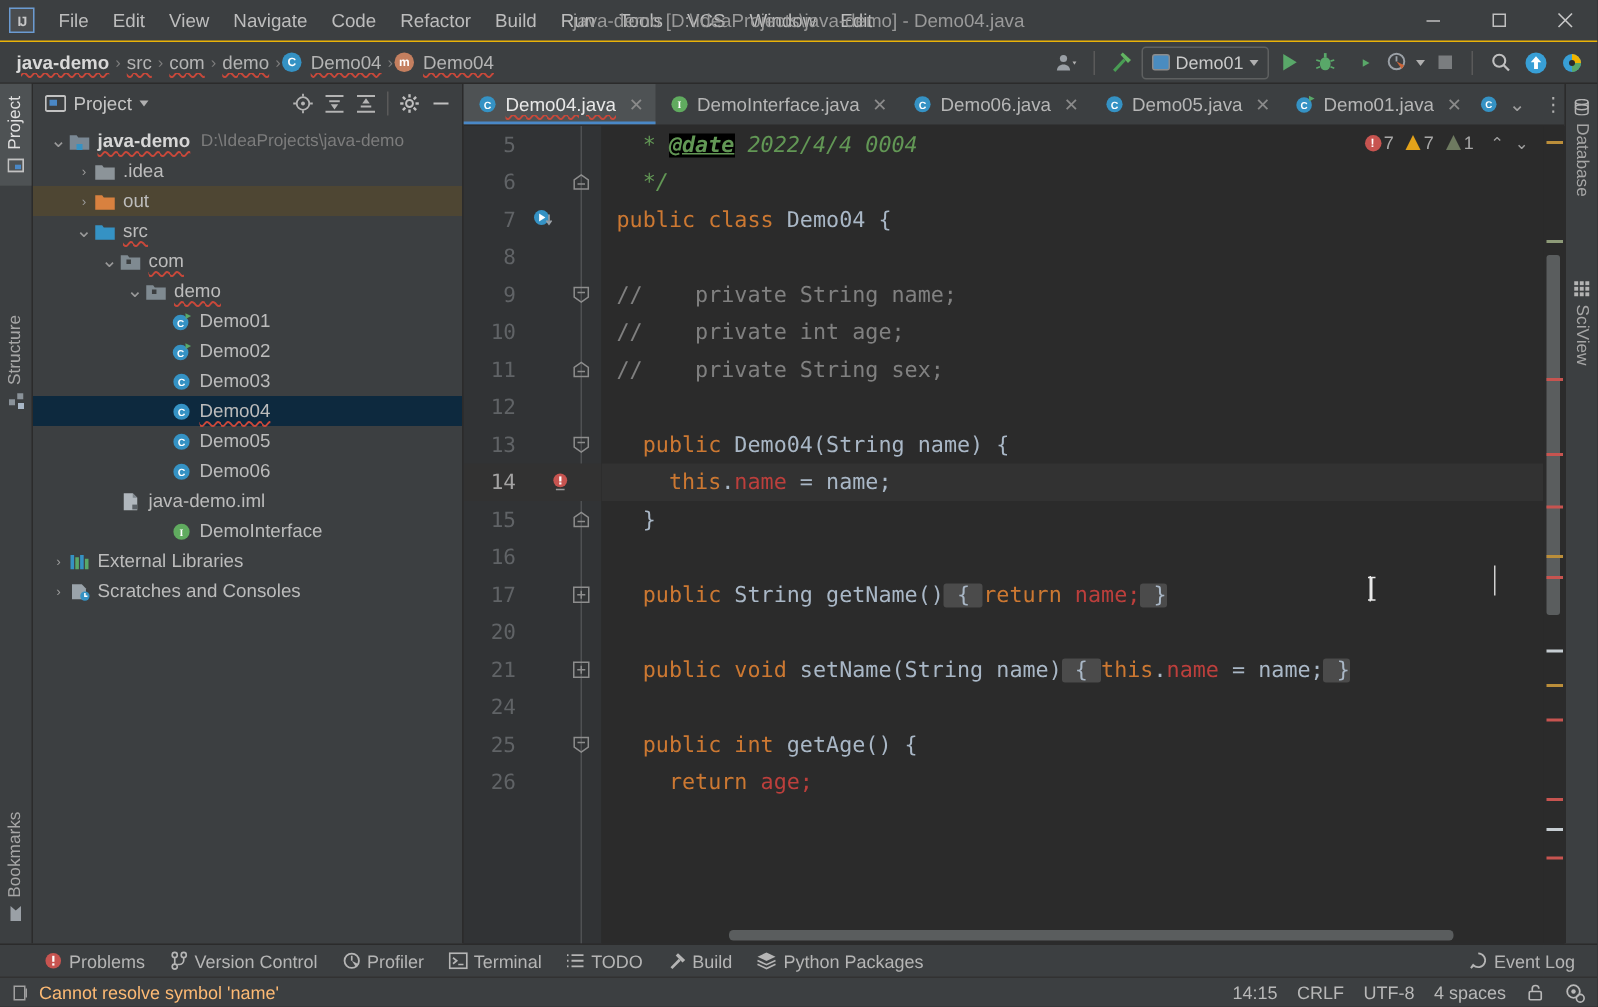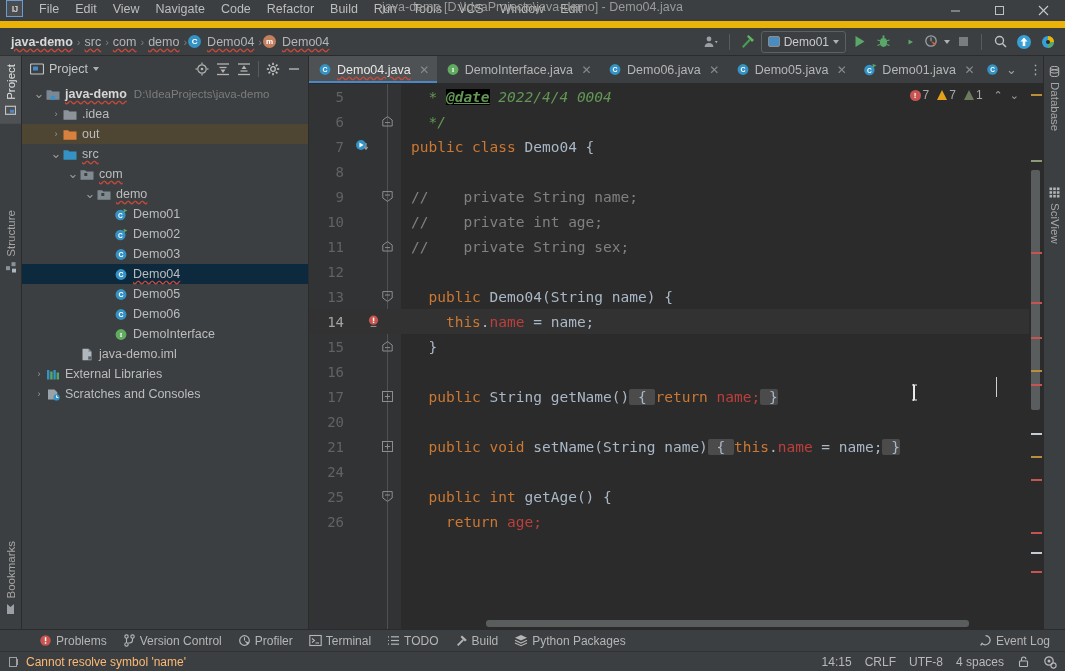--- a/index.html
+++ b/index.html
@@ -6,22 +6,22 @@
   body {
     width:1065px; height:671px; overflow:hidden;
     background:#3c3f41;
     font-family:"Liberation Sans", sans-serif;
     font-size:12px; color:#bbbbbb;
     -webkit-font-smoothing:antialiased;
   }
   .app { width:1065px; height:671px; display:flex; flex-direction:column; background:#3c3f41; }
 
   
-  .menubar { height:28px; background:#3c3f41; display:flex; 
-             border-bottom:7px solid #eab308; flex:0 0 28px; position:relative; }
+  .menubar { height:28px; background:#3c3f41; display:flex; align-items:center;
+             border-bottom:1px solid #eab308; flex:0 0 28px; position:relative; }
   .ij-logo { width:17px; height:17px; margin-left:6px; margin-right:8px;
              border:1px solid #6b9bd2; background:#4a4d4f; color:#c8c8c8;
              font-size:9px; font-weight:bold; display:flex; align-items:center;
              justify-content:center; letter-spacing:-1px; }
   .menu-item { padding:2px 8px; color:#bdbdbd; font-size:12.5px; cursor:default; white-space:nowrap; }
   .win-title { position:absolute; left:0; right:0; text-align:center; color:#9a9a9a;
                font-size:12.5px; pointer-events:none; }
   .win-btns { margin-left:auto; display:flex; align-items:center; height:100%; z-index:2; }
   .win-btn { width:44px; height:28px; display:flex; align-items:center; justify-content:center;
              color:#c0c0c0; font-size:13px; }
@@ -136,21 +136,21 @@
          border-bottom:10px solid #e3a21a; position:relative; }
   .tri.w2 { border-bottom-color:#6e7a60; }
   .chev { color:#a0a0a0; font-size:11px; padding:0 2px; }
 
   .scrollmark { width:14px; flex:0 0 14px; background:#2b2b2b; position:relative; }
   .mk { position:absolute; right:1px; width:11px; height:2px; }
   .thumb { position:absolute; left:2px; width:9px; background:#5a5d5e; border-radius:2px; }
 
   
   .botbar { height:22px; background:#3c3f41; display:flex; align-items:center;
-            border-top:1px solid #2b2b2b; flex:0 0 22px; padding-left:32px; gap:2px; }
+            border-top:1px solid #2b2b2b; flex:0 0 22px; padding-left:22px; gap:2px; }
   .bb { display:flex; align-items:center; gap:4px; padding:1px 7px; color:#b5b5b5;
         font-size:12px; cursor:default; }
   .bb-right { margin-left:auto; display:flex; align-items:center; padding-right:8px; }
 
   .statusbar { height:20px; background:#3c3f41; display:flex; align-items:center;
                flex:0 0 20px; padding:0 8px; gap:6px; border-top:1px solid #323232; }
   .st-msg { color:#fdba74; font-size:12px; }
   .st-right { margin-left:auto; display:flex; align-items:center; gap:13px;
               color:#b8b8b8; font-size:12px; }
 </style>
@@ -466,36 +466,36 @@
             <span class="label">Demo05</span>
           </div>
           <div class="row" style="padding-left: 78px;">
             <span class="arrow"></span>
             <svg viewBox="0 0 14 13" class="fico">
               <circle cx="7" cy="6.5" r="5.4" fill="#3592c4"></circle>
               <text x="7" y="9.4" font-size="7" font-family="Liberation Sans" fill="#ffffff" text-anchor="middle" font-weight="bold">C</text>
             </svg>
             <span class="label">Demo06</span>
           </div>
-          <div class="row" style="padding-left: 78px;">
-            <span class="arrow"></span>
-            <svg viewBox="0 0 14 13" class="fico">
-              <circle cx="7" cy="6.5" r="5.4" fill="#60ab5f"></circle>
-              <text x="7" y="9.3" font-size="6.6" font-family="Liberation Serif" fill="#ffffff" text-anchor="middle" font-weight="bold">I</text>
-            </svg>
-            <span class="label">DemoInterface</span>
-          </div>
           <div class="row" style="padding-left: 44px;">
             <span class="arrow"></span>
             <svg viewBox="0 0 14 13" class="fico">
               <path d="M2.5 0.8 h6 l3 3 v8.4 h-9 z" fill="#b0b7bd"></path>
               <path d="M8.5 0.8 l3 3 h-3 z" fill="#7e868c"></path>
               <rect x="8.2" y="8.4" width="3.2" height="3.2" fill="#5a6066"></rect>
             </svg>
             <span class="label">java-demo.iml</span>
+          </div>
+          <div class="row" style="padding-left: 78px;">
+            <span class="arrow"></span>
+            <svg viewBox="0 0 14 13" class="fico">
+              <circle cx="7" cy="6.5" r="5.4" fill="#60ab5f"></circle>
+              <text x="7" y="9.3" font-size="6.6" font-family="Liberation Serif" fill="#ffffff" text-anchor="middle" font-weight="bold">I</text>
+            </svg>
+            <span class="label">DemoInterface</span>
           </div>
           <div class="row" style="padding-left: 10px;">
             <span class="arrow">›</span>
             <svg viewBox="0 0 14 13" class="fico">
               <rect x="1" y="2" width="2.4" height="9.5" fill="#3592c4"></rect>
               <rect x="4.2" y="3.5" width="2.4" height="8" fill="#59a869"></rect>
               <rect x="7.4" y="2" width="2.4" height="9.5" fill="#3592c4"></rect>
               <rect x="10.6" y="4.5" width="2.4" height="7" fill="#59a869"></rect>
             </svg>
             <span class="label">External Libraries</span>

